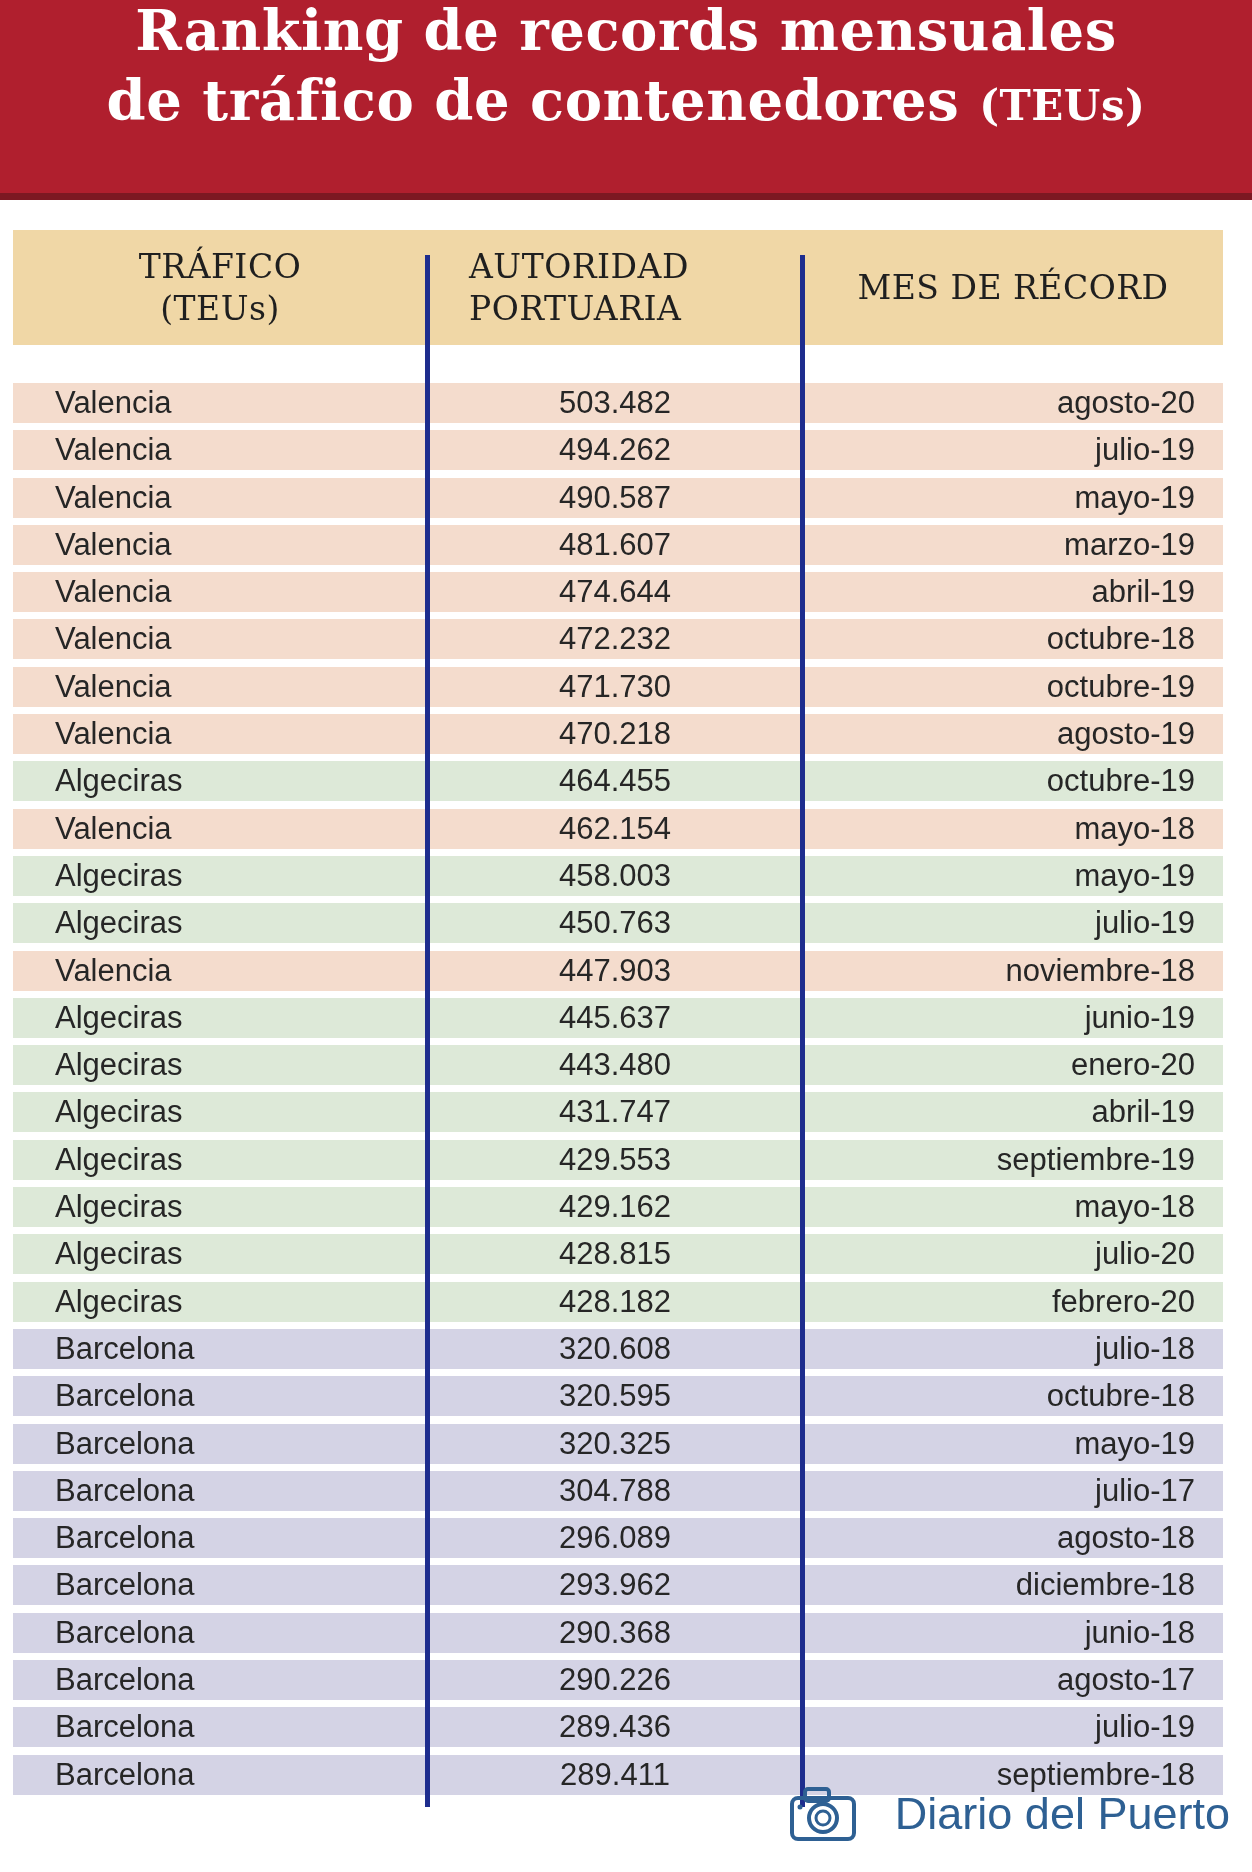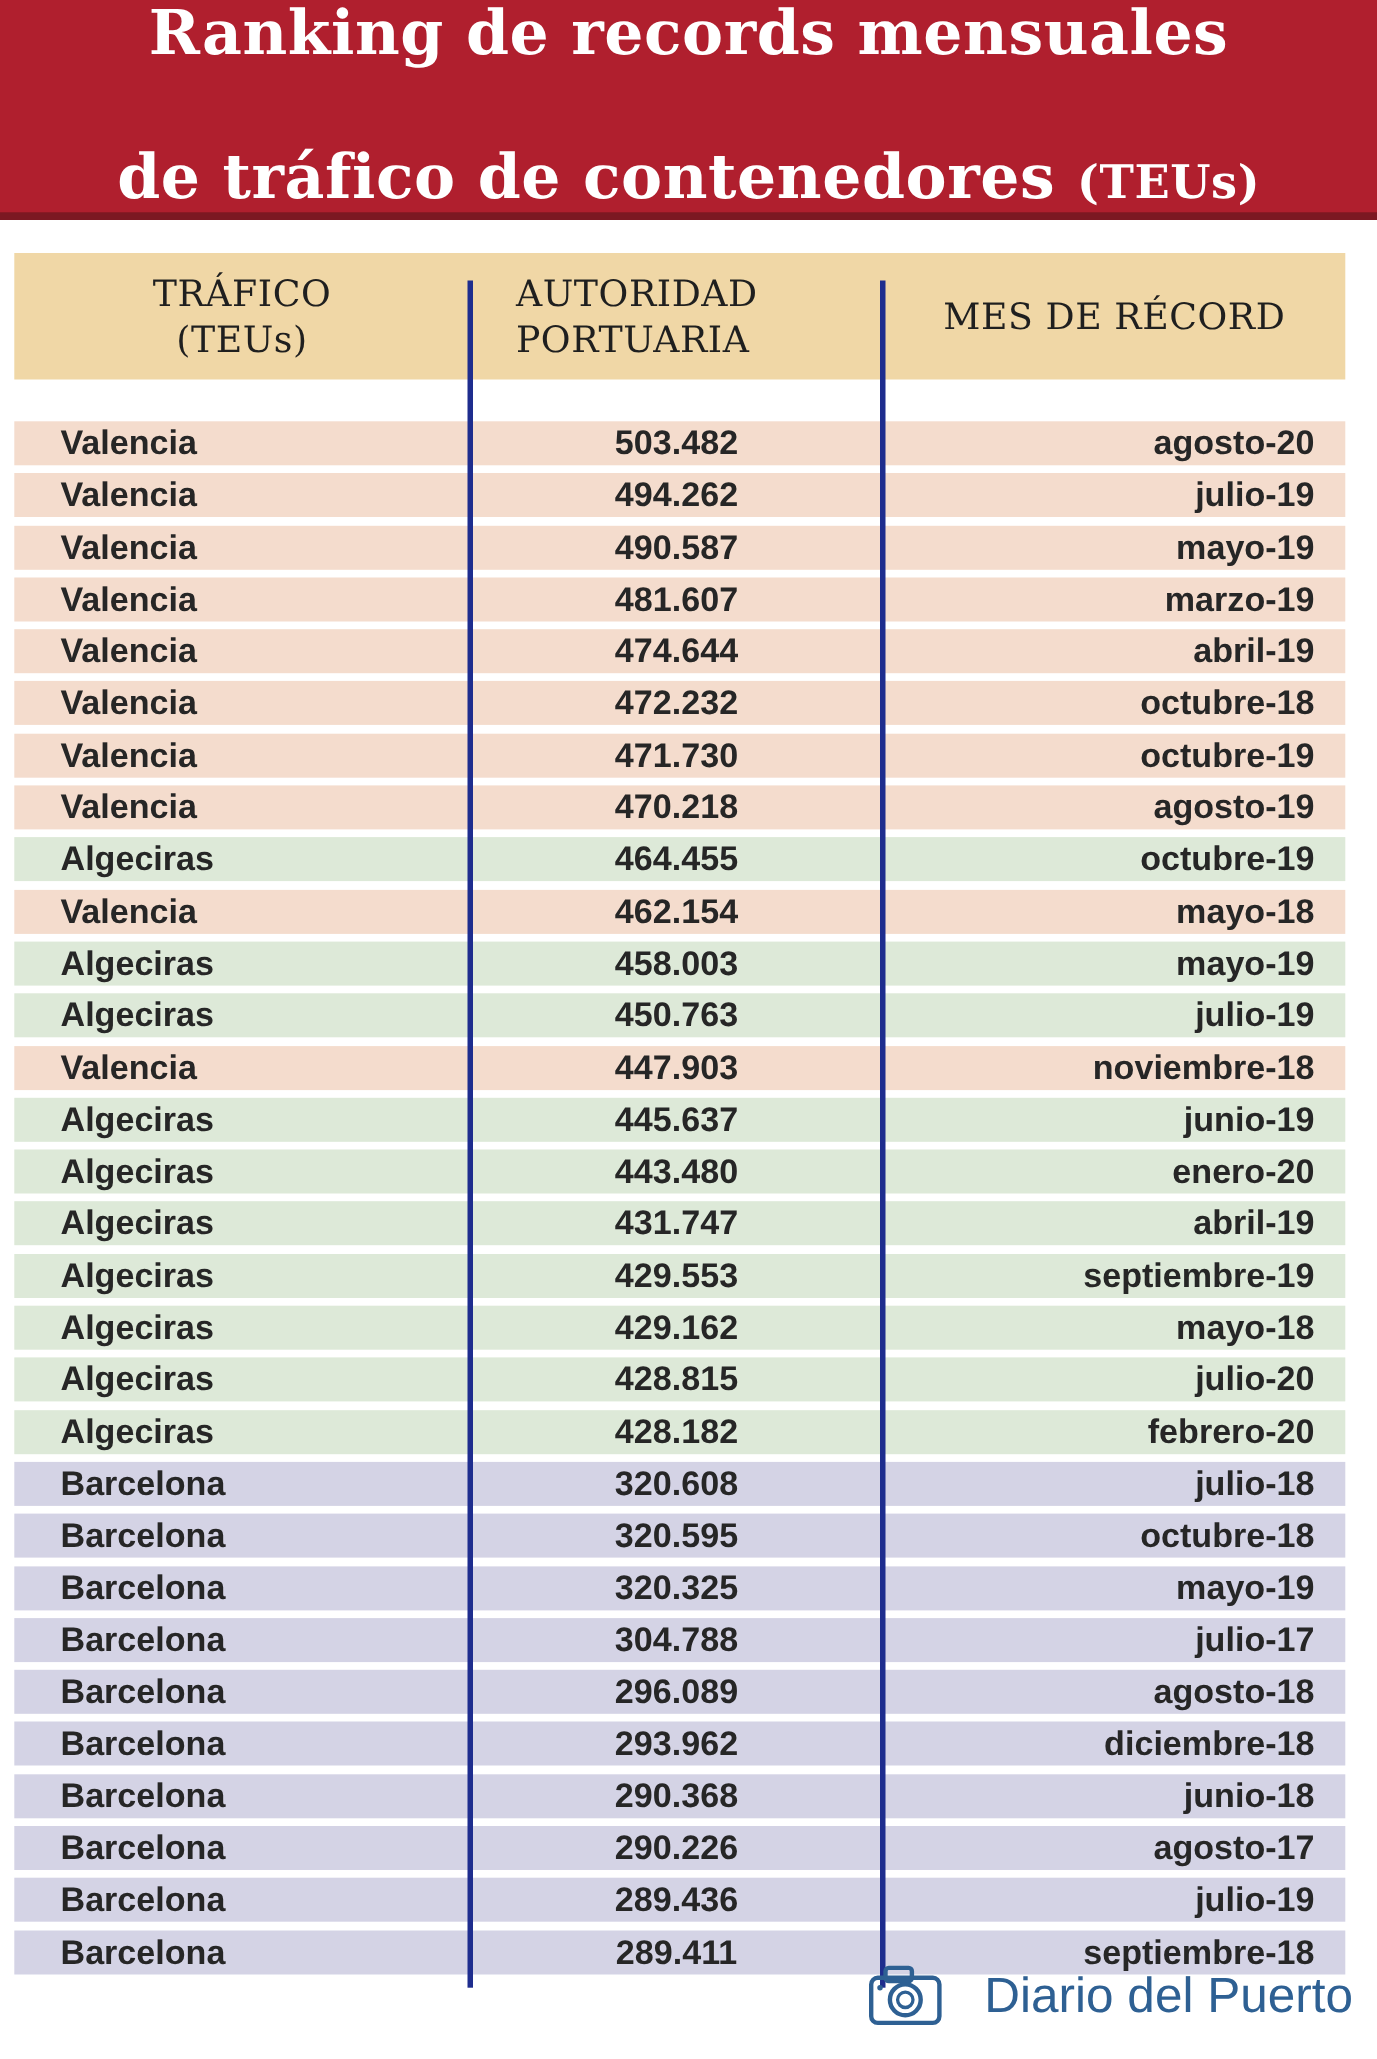--- a/index.html
+++ b/index.html
@@ -17,21 +17,21 @@
     position: absolute;
     top: 0; left: 0;
     width: 1252px;
     height: 200px;
     background: var(--banner);
     border-bottom: 7px solid var(--banner_edge);
     box-sizing: border-box;
     display: flex;
     flex-direction: column;
     align-items: center;
-    justify-content: space-between;
+    justify-content: flex-start;
     gap: 8px;
   }
   .title-line {
     font-family: "DejaVu Serif", "Liberation Serif", serif;
     font-weight: 700;
     color: #ffffff;
     font-size: 56px;
     line-height: 1.1;
     text-align: center;
     letter-spacing: 0.5px;
@@ -83,21 +83,20 @@
     width: 1210px;
     display: flex;
     flex-direction: column;
     gap: 7.3px;
   }
   .row {
     height: 40px;
     display: grid;
     grid-template-columns: 414px 376px 420px;
     align-items: center;
-    font-weight: bold;
   }
   .row.valencia  { background: var(--valencia); }
   .row.algeciras { background: var(--algeciras); }
   .row.barcelona { background: var(--barcelona); }
   .cell {
     font-size: 31px;
     color: var(--text_dark);
     line-height: 40px;
     white-space: nowrap;
   }

